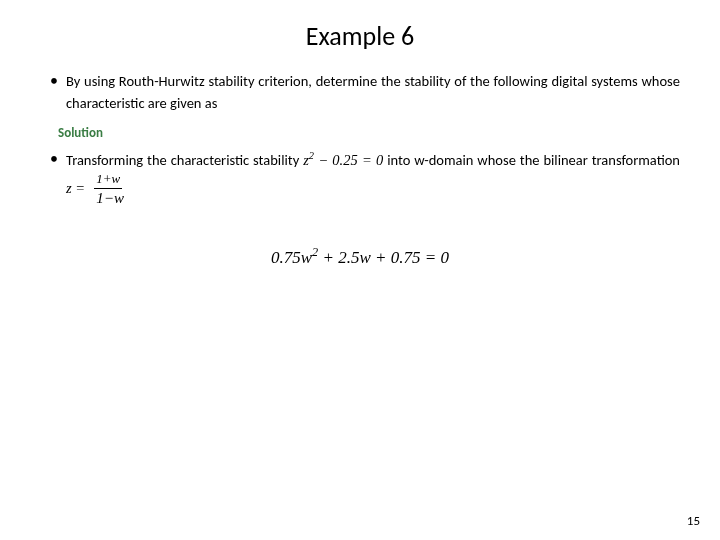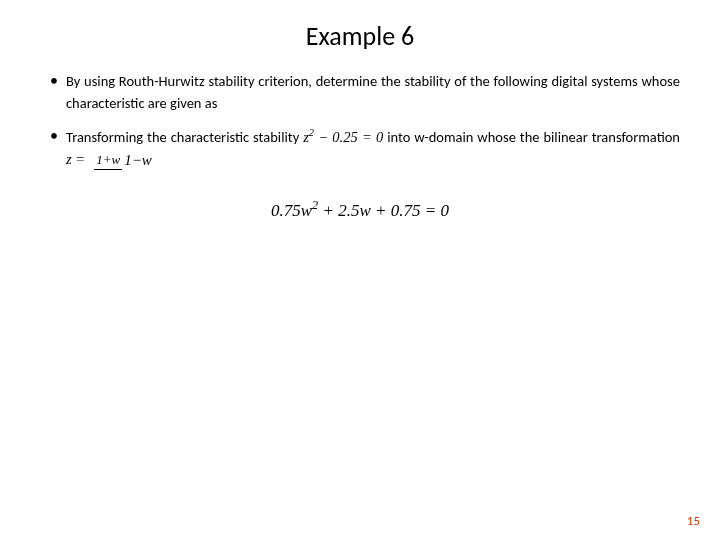--- a/index.html
+++ b/index.html
@@ -61,22 +61,22 @@
       font-style: italic;
       font-family: 'Times New Roman', Times, serif;
     }
     .math-display {
       font-family: 'Times New Roman', Times, serif;
       font-style: italic;
       font-size: 17px;
     }
     .fraction {
       display: inline-flex;
-      flex-direction: row;
-      align-items: center;
+      flex-direction: column;
+      align-items: flex-start;
       vertical-align: middle;
       margin: 0 2px;
       font-family: 'Times New Roman', Times, serif;
       font-style: italic;
     }
     .fraction .num {
       border-bottom: 1.2px solid #000;
       padding: 0 2px;
       font-size: 13px;
       line-height: 1.3;
@@ -88,58 +88,59 @@
     }
     sup {
       font-size: 0.72em;
       vertical-align: super;
     }
     .page-number {
       position: absolute;
       bottom: 12px;
       right: 20px;
       font-size: 13px;
-      color: #c2410c;
+      color: #000000;
     }
   </style>
 </head>
 <body>
 
 <div class="slide">
   <h1 class="title">Example 6</h1>
 
   <div class="bullet-block">
     <div class="bullet-item">
       <span class="bullet-dot">•</span>
       <span class="bullet-text">
         <span>By using Routh-Hurwitz stability criterion, determine the stability of the following digital systems whose characteristic are given as</span>
       </span>
     </div>
   </div>
 
 
+  <div class="solution-label">Solution</div>
 
   <div class="bullet-block">
     <div class="bullet-item">
       <span class="bullet-dot">•</span>
       <span class="bullet-text">
         <span>Transforming the characteristic stability </span>
         <span class="inline-math"><i>z</i><sup>2</sup> − 0.25 = 0</span>
         <span> into w-domain whose the bilinear transformation </span>
         <span class="inline-math">
           <i>z</i> =&nbsp;
           <span class="fraction">
             <span class="num">1+w</span>
             <span class="den">1−w</span>
           </span>
         </span>
       </span>
     </div>
   </div>
 
-  <div class="math-line" style="margin-top: 28px;">
+  <div class="math-line" style="margin-top: 37px;">
     <span class="math-display">
       0.75<i>w</i><sup>2</sup> + 2.5<i>w</i> + 0.75 = 0
     </span>
   </div>
 
   <div class="page-number">15</div>
 </div>
 
 </body></html>

